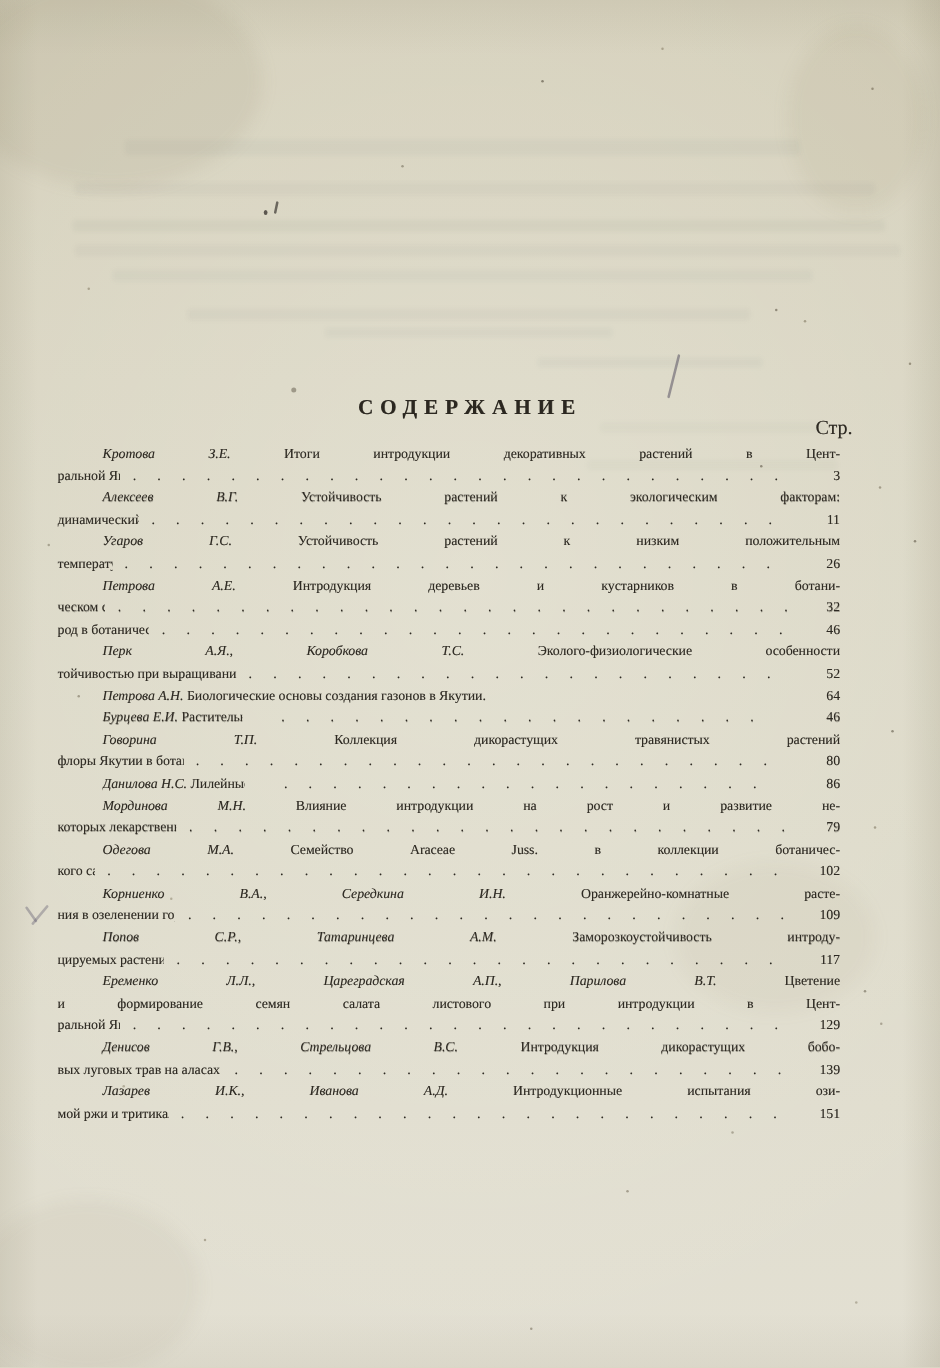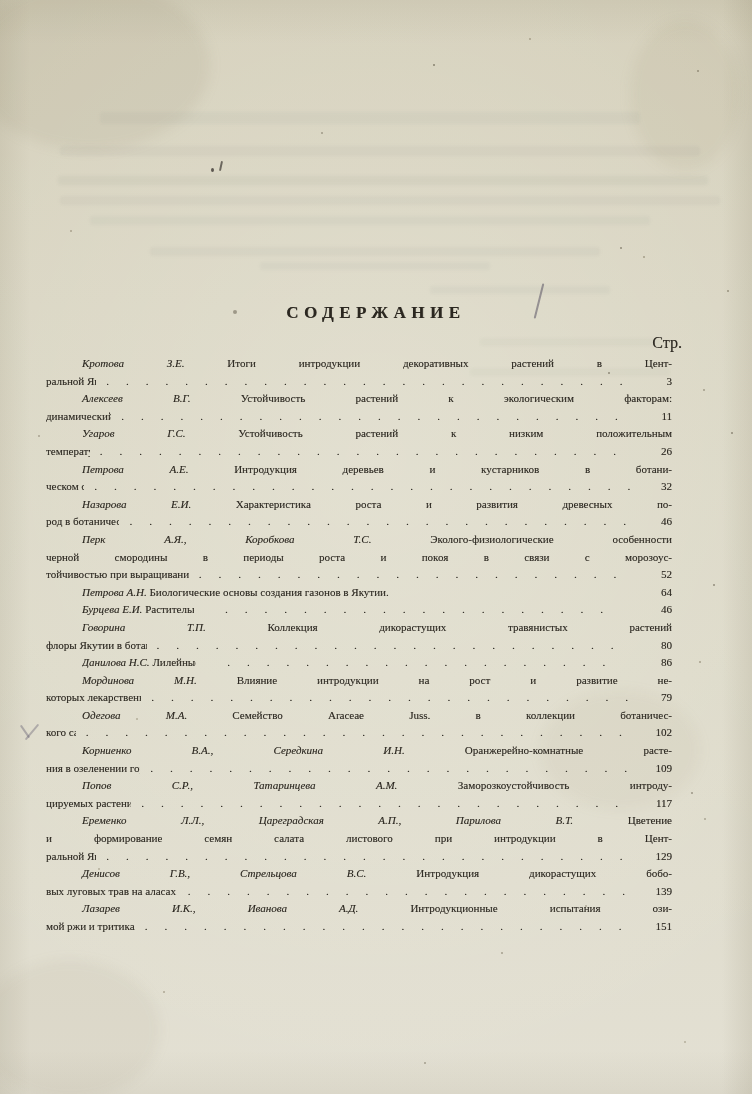--- a/index.html
+++ b/index.html
@@ -53,21 +53,21 @@
       98px 868px 0 0 rgba(110,100,75,0.4),
       585px 905px 0 0 rgba(90,80,60,0.4),
       727px 290px 0 0 rgba(90,80,60,0.5),
       136px 718px 0 0 rgba(110,100,75,0.4),
       38px 435px 0 0 rgba(90,80,60,0.4),
       70px 230px 0 0 rgba(110,100,75,0.45);
   }
   .pen { position: absolute; pointer-events: none; }
 
   .title {
-    position: absolute; top: 303px; left: 0; width: 100%;
+    position: absolute; top: 316px; left: 0; width: 100%;
     margin: 0; text-align: center;
     font-size: 17px; font-weight: 700; letter-spacing: 5.5px;
     color: #2b2720;
     text-shadow: 0.3px 0.3px 0.4px rgba(43,39,32,0.45);
   }
   .collabel {
     position: absolute; top: 334px; right: 70px;
     font-size: 16px;
     text-shadow: 0.2px 0.2px 0.3px rgba(43,39,32,0.4);
   }
@@ -152,30 +152,28 @@
       </div>
       <div class="entry">
         <div class="line jline ind"><em class="authors">Петрова А.Е.</em> Интродукция деревьев и кустарников в ботани-</div>
         <div class="line flexline">
           <span class="ltext">ческом саду</span>
           <span class="leader">........................................</span>
           <span class="pagenum">32</span>
         </div>
       </div>
       <div class="entry">
-        <div class="line jline ind"><em class="authors">Назарова Е.И.</em> Характеристика роста и развития древесных по-</div>
         <div class="line flexline">
           <span class="ltext">род в ботаническом саду</span>
           <span class="leader">........................................</span>
           <span class="pagenum">46</span>
         </div>
       </div>
       <div class="entry">
         <div class="line jline ind"><em class="authors">Перк А.Я., Коробкова Т.С.</em> Эколого-физиологические особенности</div>
-        <div class="line jline">черной смородины в периоды роста и покоя в связи с морозоус-</div>
         <div class="line flexline">
           <span class="ltext">тойчивостью при выращивании в Центральной Якутии.</span>
           <span class="leader">........................................</span>
           <span class="pagenum">52</span>
         </div>
       </div>
       <div class="entry">
         <div class="line flexline ind">
           <span class="ltext"><em class="authors">Петрова А.Н.</em> Биологические основы создания газонов в Якутии.</span>
           <span class="leader"></span>

